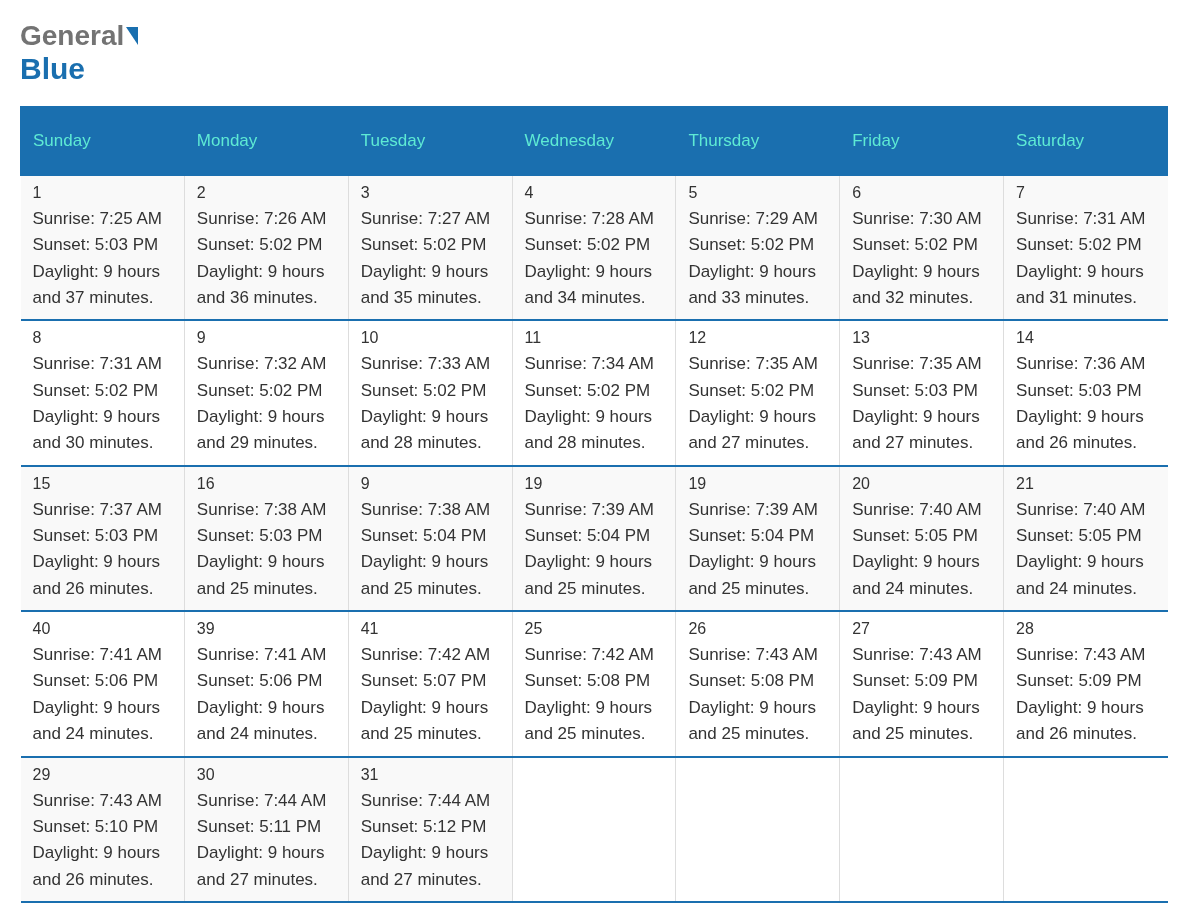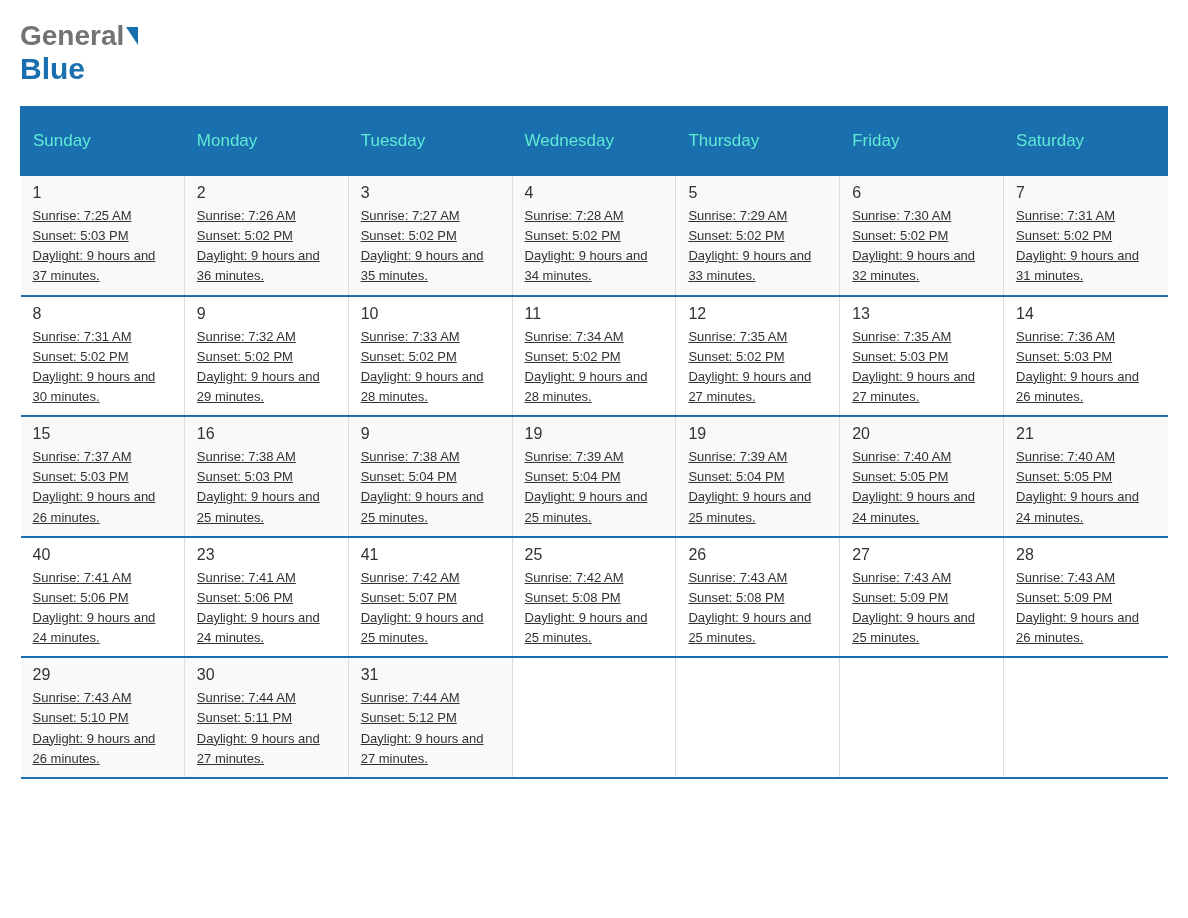--- a/index.html
+++ b/index.html
@@ -89,24 +89,23 @@
     tbody td:last-child {
       border-right: none;
     }
     .day-number {
       font-size: 16px;
       font-weight: normal;
       display: block;
       margin-bottom: 4px;
     }
     .day-info {
-      font-size: 13px;
+      font-size: 17px;
       line-height: 1.55;
       color: #333;
-      text-decoration: underline;
     }
     tbody tr:nth-child(odd) td {
       background: #f9f9f9;
     }
     tbody tr:nth-child(even) td {
       background: #fff;
     }
     .empty-cell {
       background: #fff !important;
     }
@@ -228,21 +227,21 @@
           <span class="day-number">21</span>
           <span class="day-info">Sunrise: 7:40 AM<br>Sunset: 5:05 PM<br>Daylight: 9 hours and 24 minutes.</span>
         </td>
       </tr>
       <tr>
         <td>
           <span class="day-number">40</span>
           <span class="day-info">Sunrise: 7:41 AM<br>Sunset: 5:06 PM<br>Daylight: 9 hours and 24 minutes.</span>
         </td>
         <td>
-          <span class="day-number">23</span>
+          <span class="day-number">39</span>
           <span class="day-info">Sunrise: 7:41 AM<br>Sunset: 5:06 PM<br>Daylight: 9 hours and 24 minutes.</span>
         </td>
         <td>
           <span class="day-number">41</span>
           <span class="day-info">Sunrise: 7:42 AM<br>Sunset: 5:07 PM<br>Daylight: 9 hours and 25 minutes.</span>
         </td>
         <td>
           <span class="day-number">25</span>
           <span class="day-info">Sunrise: 7:42 AM<br>Sunset: 5:08 PM<br>Daylight: 9 hours and 25 minutes.</span>
         </td>

